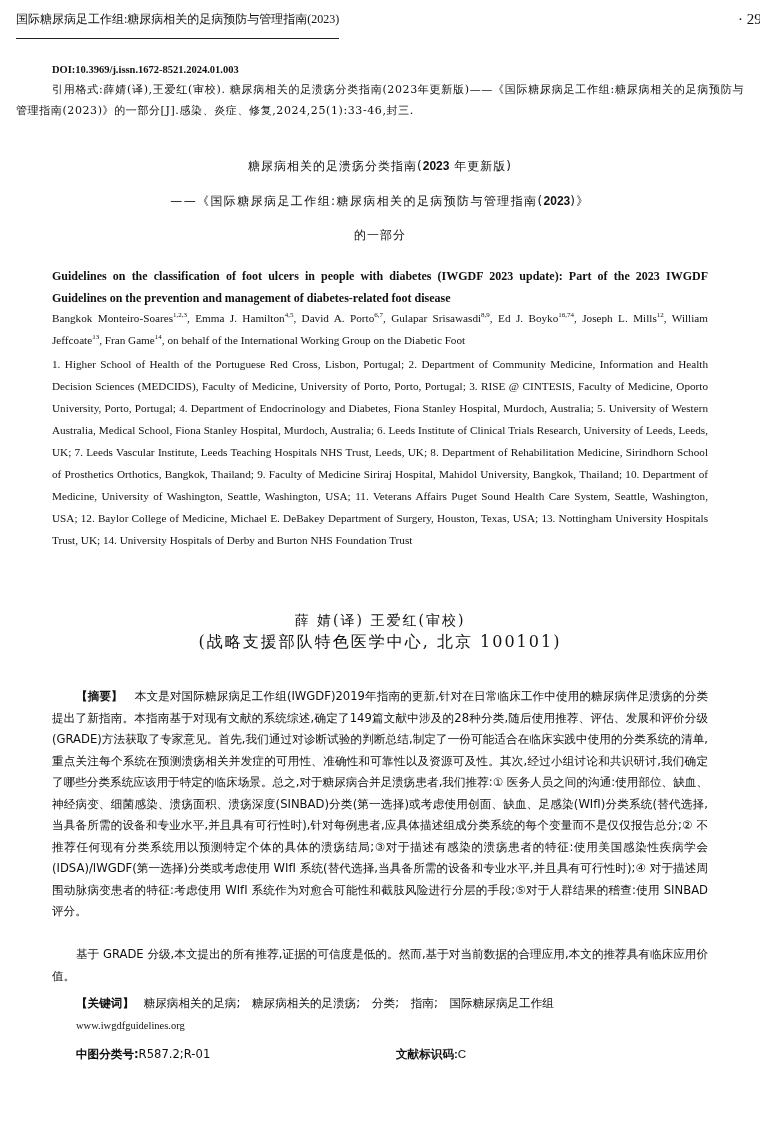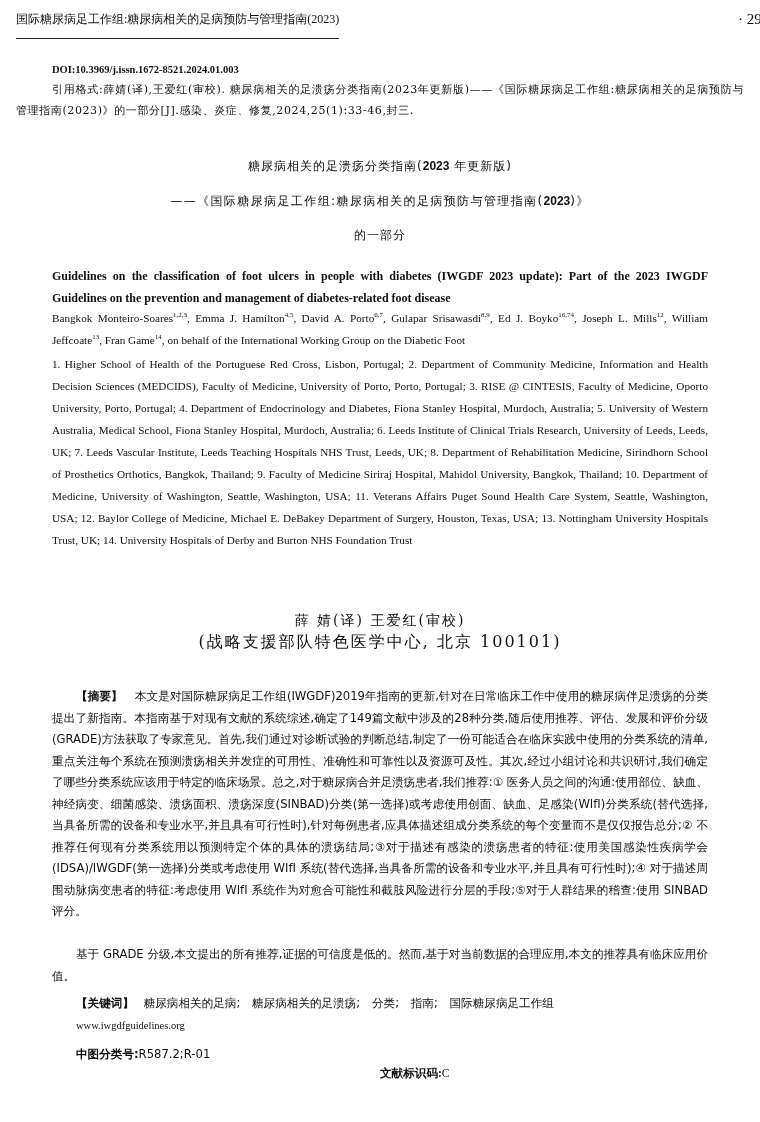--- a/index.html
+++ b/index.html
@@ -79,22 +79,22 @@
     .website {
       left: 76px; top: 1019px; font-size: 10.5px; line-height: 14px;
       font-family: "Liberation Serif", serif;
     }
     .clc {
       left: 76px; top: 1046px; font-size: 11.6px; line-height: 16px;
       font-family: "DejaVu Sans", sans-serif; white-space: nowrap;
     }
     .clc .label, .doc-code .label { font-weight: bold; }
     .doc-code {
-      left: 380px; top: 1046px; font-size: 11.6px; line-height: 16px;
-      font-family: Liberation Serif, serif; white-space: nowrap; margin-top: 20px;
+      left: 396px; top: 1046px; font-size: 11.6px; line-height: 16px;
+      font-family: Liberation Sans, sans-serif; white-space: nowrap;
     }
   </style>
 </head>
 <body>
 
 <div class="abs running-header">国际糖尿病足工作组:糖尿病相关的足病预防与管理指南(2023)</div>
 <div class="abs page-number">· 29 ·</div>
 
 <div class="abs doi">DOI:10.3969/j.issn.1672-8521.2024.01.003</div>
 <div class="abs citation">引用格式:薛婧(译),王爱红(审校). 糖尿病相关的足溃疡分类指南(2023年更新版)——《国际糖尿病足工作组:糖尿病相关的足病预防与管理指南(2023)》的一部分[J].感染、炎症、修复,2024,25(1):33-46,封三.</div>

